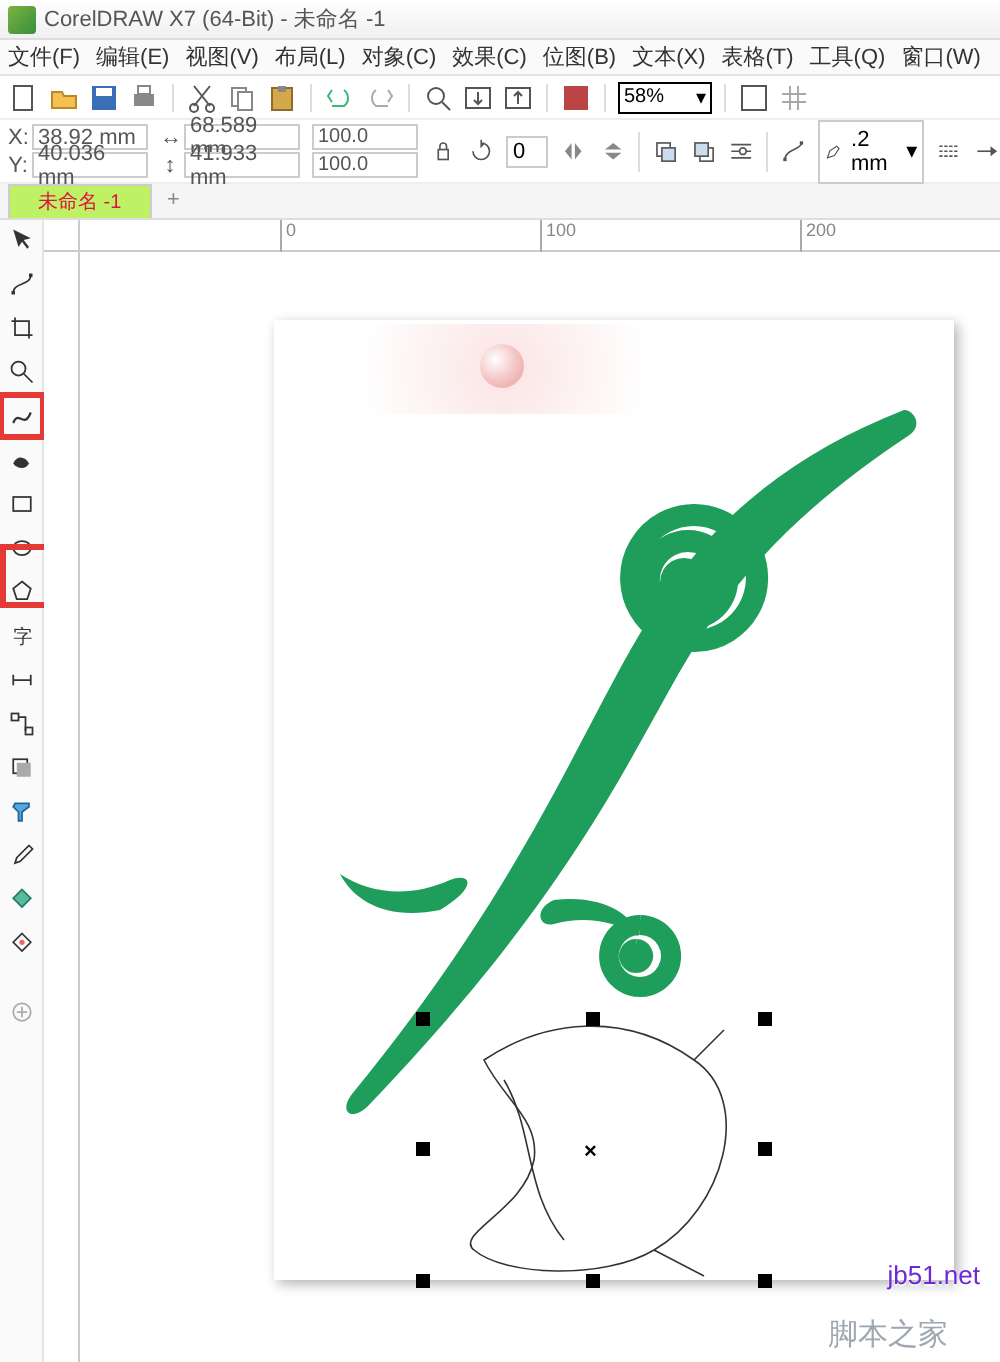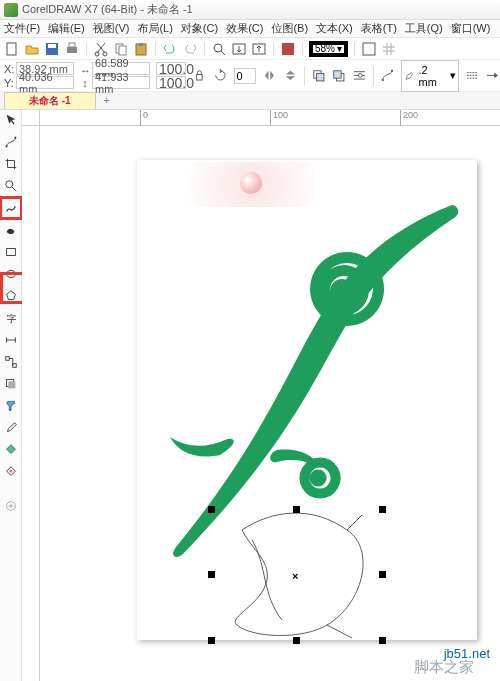--- a/index.html
+++ b/index.html
@@ -8,34 +8,34 @@
 .titlebar { height: 20px; background: linear-gradient(#fff,#f0f0f0); display: flex; align-items: center; padding-left: 4px; border-bottom: 1px solid #ddd; }
 .titlebar .logo { width: 14px; height: 14px; background: linear-gradient(135deg,#7cb342,#388e3c); border-radius: 2px; margin-right: 4px; }
 .titlebar span { color: #555; }
 
 .menubar { height: 18px; background: #fafafa; display: flex; align-items: center; padding-left: 4px; gap: 8px; border-bottom: 1px solid #e5e5e5; }
 .menubar span { color: #333; cursor: default; }
 
 .toolbar1 { height: 22px; background: #fff; display: flex; align-items: center; padding-left: 4px; gap: 4px; border-bottom: 1px solid #eee; }
 .toolbar1 .tb-btn { width: 16px; height: 16px; display: flex; align-items: center; justify-content: center; }
 .toolbar1 .sep { width: 1px; height: 14px; background: #ddd; margin: 0 2px; }
-.zoom-box { display: flex; align-items: center; border: 4px solid #000000; height: 16px; padding: 0 2px; gap: 2px; }
+.zoom-box { display: flex; align-items: center; border: 1px solid #000000; height: 16px; padding: 0 2px; gap: 16px; }
 .zoom-box span { font-size: 10px; }
 
 .propbar { height: 32px; background: #fff; display: flex; align-items: center; padding-left: 4px; gap: 6px; border-bottom: 1px solid #eee; }
 .coord-group { display: flex; flex-direction: column; gap: 1px; }
 .coord-row { display: flex; align-items: center; gap: 2px; font-size: 9px; color: #555; }
 .coord-row .lbl { width: 10px; text-align: center; }
 .coord-row .val { width: 58px; border: 1px solid #ccc; background: #fff; padding: 0 2px; height: 13px; display: flex; align-items: center; }
-.scale-group .val2 { width: 30px; border: 1px solid #ccc; height: 13px; padding: 0 2px; display: flex; align-items: center; font-size: 14px; }
+.scale-group .val2 { width: 53px; border: 1px solid #ccc; height: 13px; padding: 0 2px; display: flex; align-items: center; font-size: 10px; }
 .prop-icon { width: 16px; height: 16px; display: flex; align-items: center; justify-content: center; }
 .outline-w { display: flex; align-items: center; border: 1px solid #ccc; height: 16px; padding: 15px 2px; gap: 4px; }
 
 .tabbar { height: 18px; background: #f5f5f5; display: flex; align-items: center; padding-left: 4px; border-bottom: 1px solid #ddd; }
-.tab { background: #fef9c3; border: 1px solid #ccc; border-bottom: none; padding: 1px 24px; font-size: 10px; color: #d14; font-weight: bold; }
+.tab { background: #bef264; border: 1px solid #ccc; border-bottom: none; padding: 1px 14px; font-size: 10px; color: #d14; }
 .tab-add { width: 14px; height: 14px; margin-left: 4px; color: #888; text-align: center; }
 
 .workspace { position: relative; height: 571px; display: flex; }
 
 .toolbox { width: 22px; background: #fafafa; border-right: 1px solid #e5e5e5; display: flex; flex-direction: column; align-items: center; padding-top: 2px; gap: 6px; }
 .tool { width: 16px; height: 16px; display: flex; align-items: center; justify-content: center; position: relative; }
 .tool.highlighted { outline: 3px solid #e53935; outline-offset: 1px; }
 .tool svg { width: 14px; height: 14px; }
 
 .canvas-area { flex: 1; position: relative; background: #fff; }
@@ -55,21 +55,21 @@
 .selection { position: absolute; top: 400px; left: 190px; width: 170px; height: 130px; }
 .sel-handle { position: absolute; width: 7px; height: 7px; background: #000; }
 .h-tl{top:-4px;left:-4px}.h-tc{top:-4px;left:calc(50% - 4px)}.h-tr{top:-4px;right:-4px}
 .h-ml{top:calc(50% - 4px);left:-4px}.h-mr{top:calc(50% - 4px);right:-4px}
 .h-bl{bottom:-4px;left:-4px}.h-bc{bottom:-4px;left:calc(50% - 4px)}.h-br{bottom:-4px;right:-4px}
 .center-x { position: absolute; top: calc(50% - 5px); left: calc(50% - 5px); font-size: 11px; font-weight: bold; }
 
 .leaf-shape svg { width: 170px; height: 130px; }
 .leaf-shape path { fill: none; stroke: #333; stroke-width: .8; }
 
-.watermark { position: absolute; right: 10px; bottom: 20px; color: #0369a1; font-size: 13px; text-shadow: 0 1px 1px #fff; }
+.watermark { position: absolute; right: 10px; bottom: 36px; color: #6d28d9; font-size: 13px; text-shadow: 0 1px 1px #fff; }
 .watermark2 { position: absolute; right: 26px; bottom: 4px; color: #9ea7af; font-size: 15px; }
 
 .red-box { position: absolute; top: 162px; left: 0; width: 26px; height: 32px; border: 3px solid #e53935; pointer-events: none; }
 </style>
 </head>
 <body>
 
 <div class="titlebar">
   <div class="logo"></div>
   <span>CorelDRAW X7 (64-Bit) - 未命名 -1</span>

